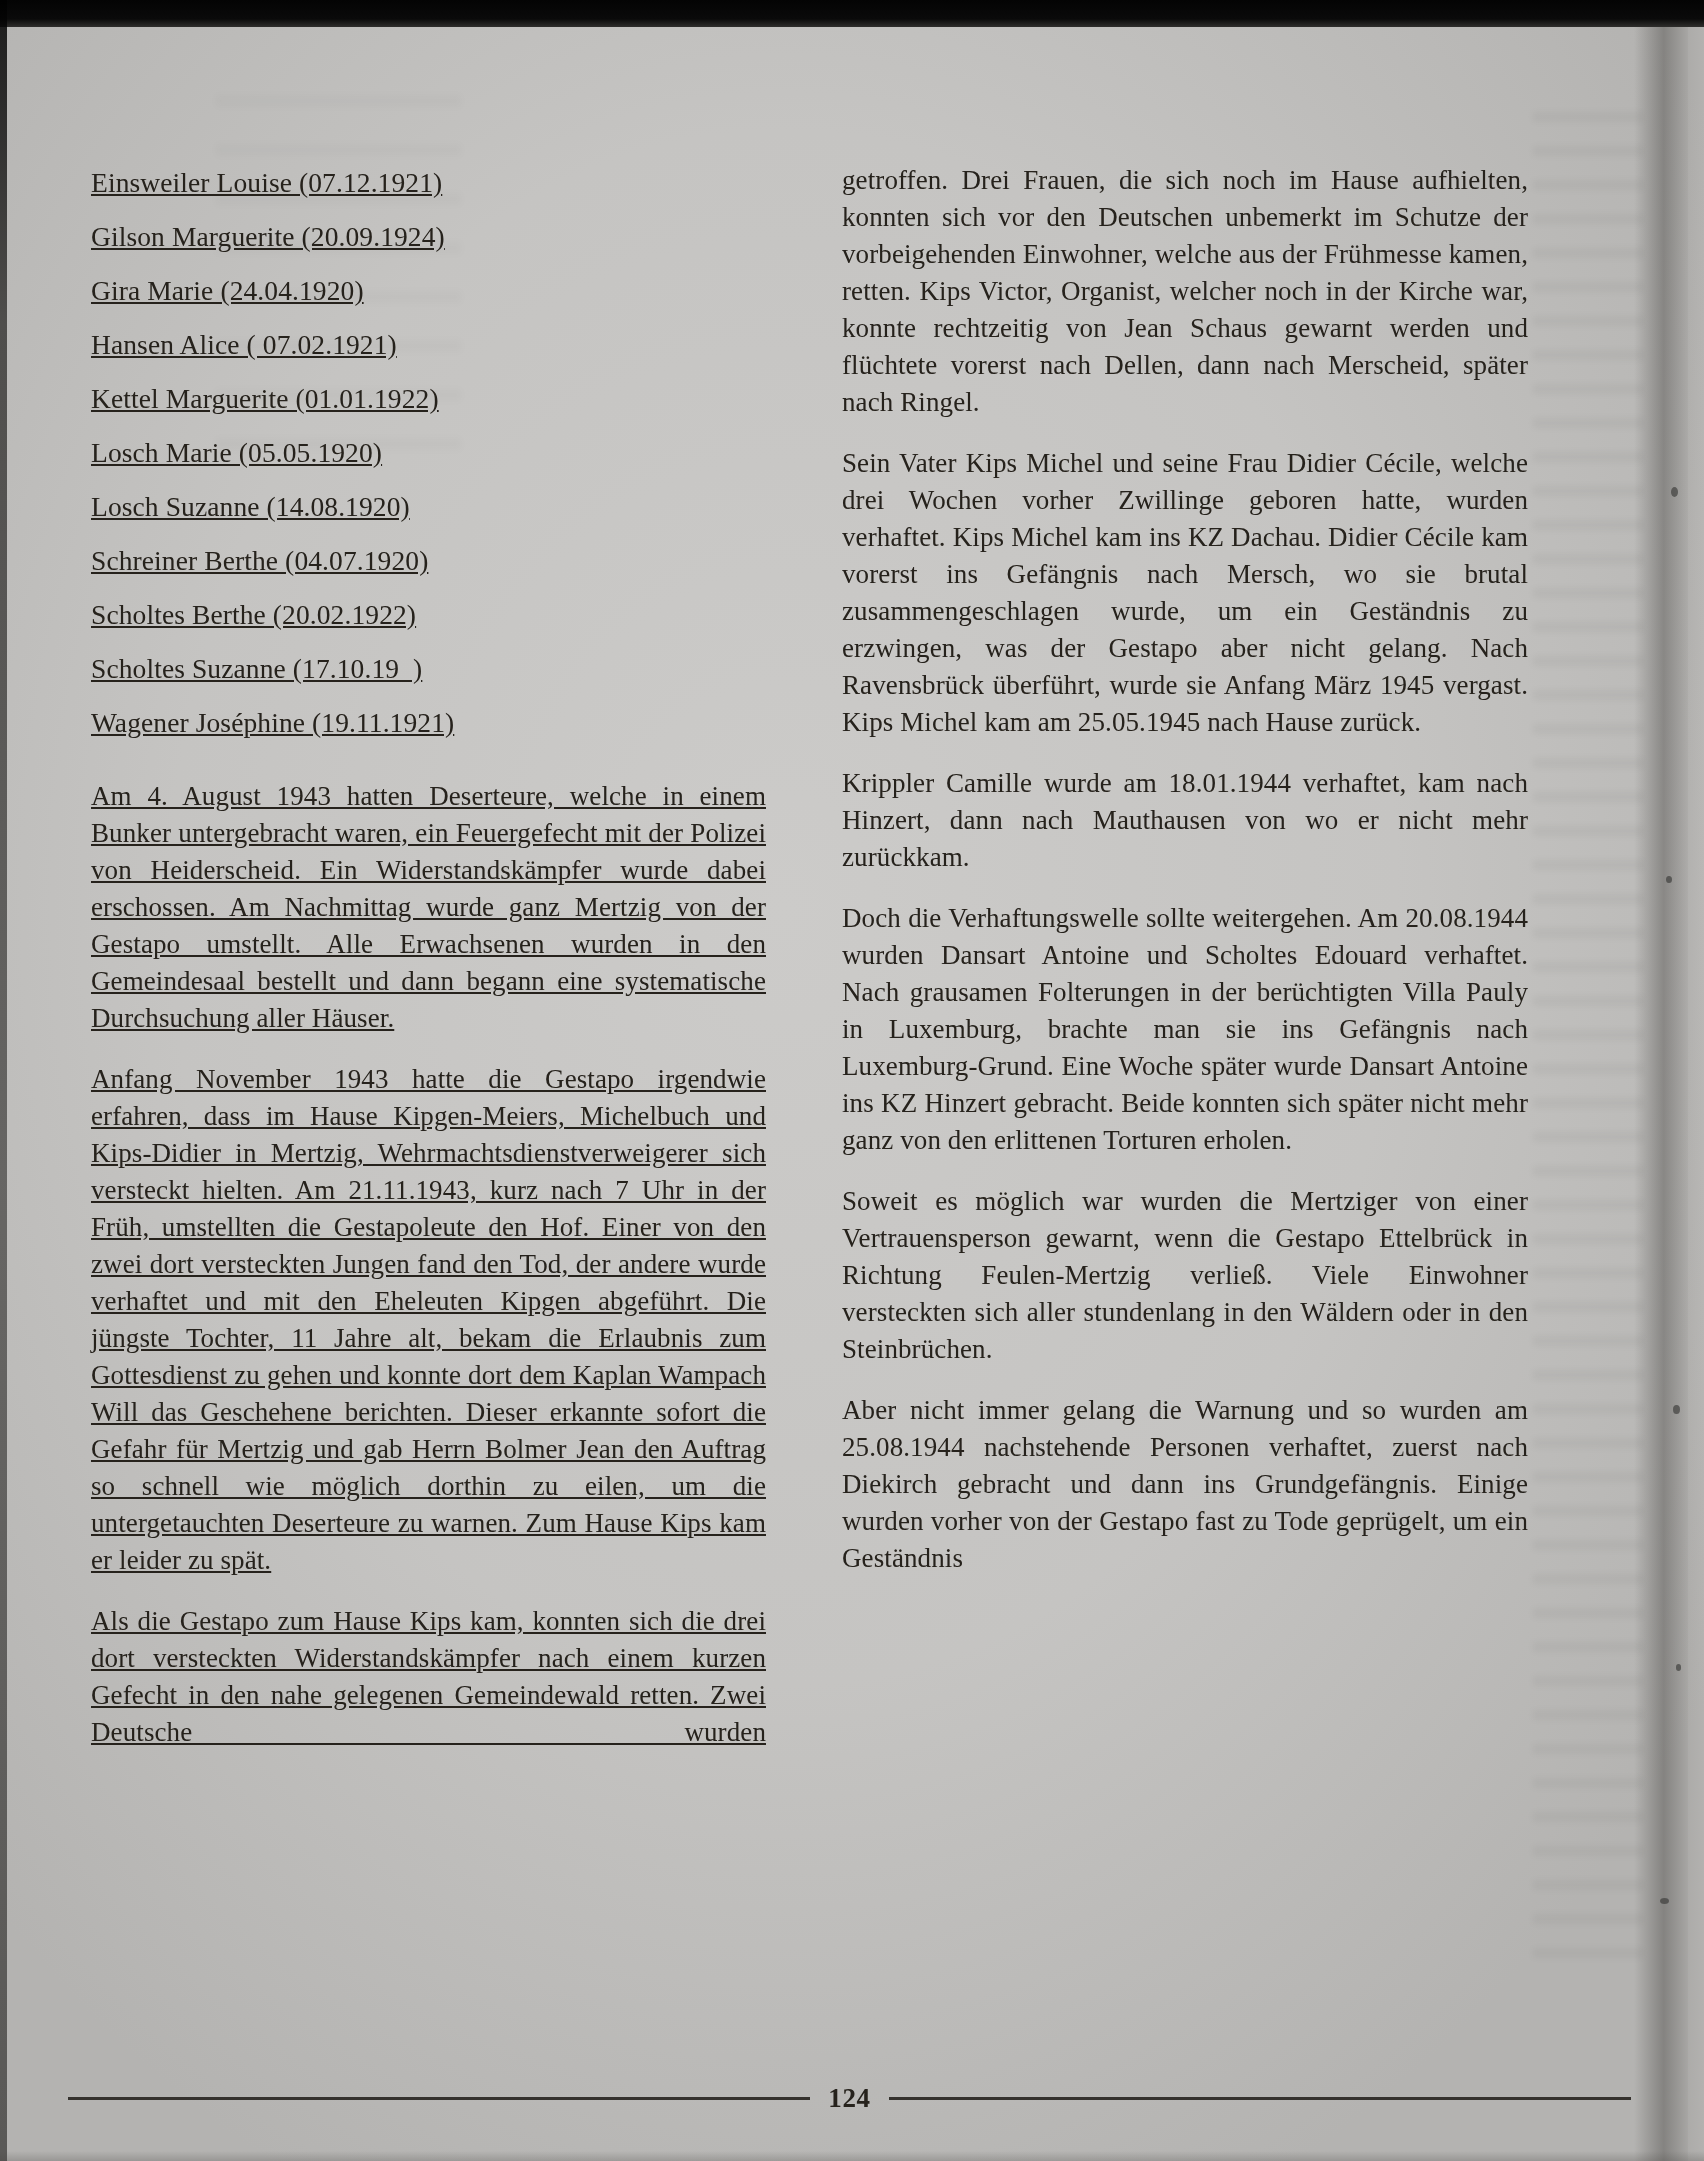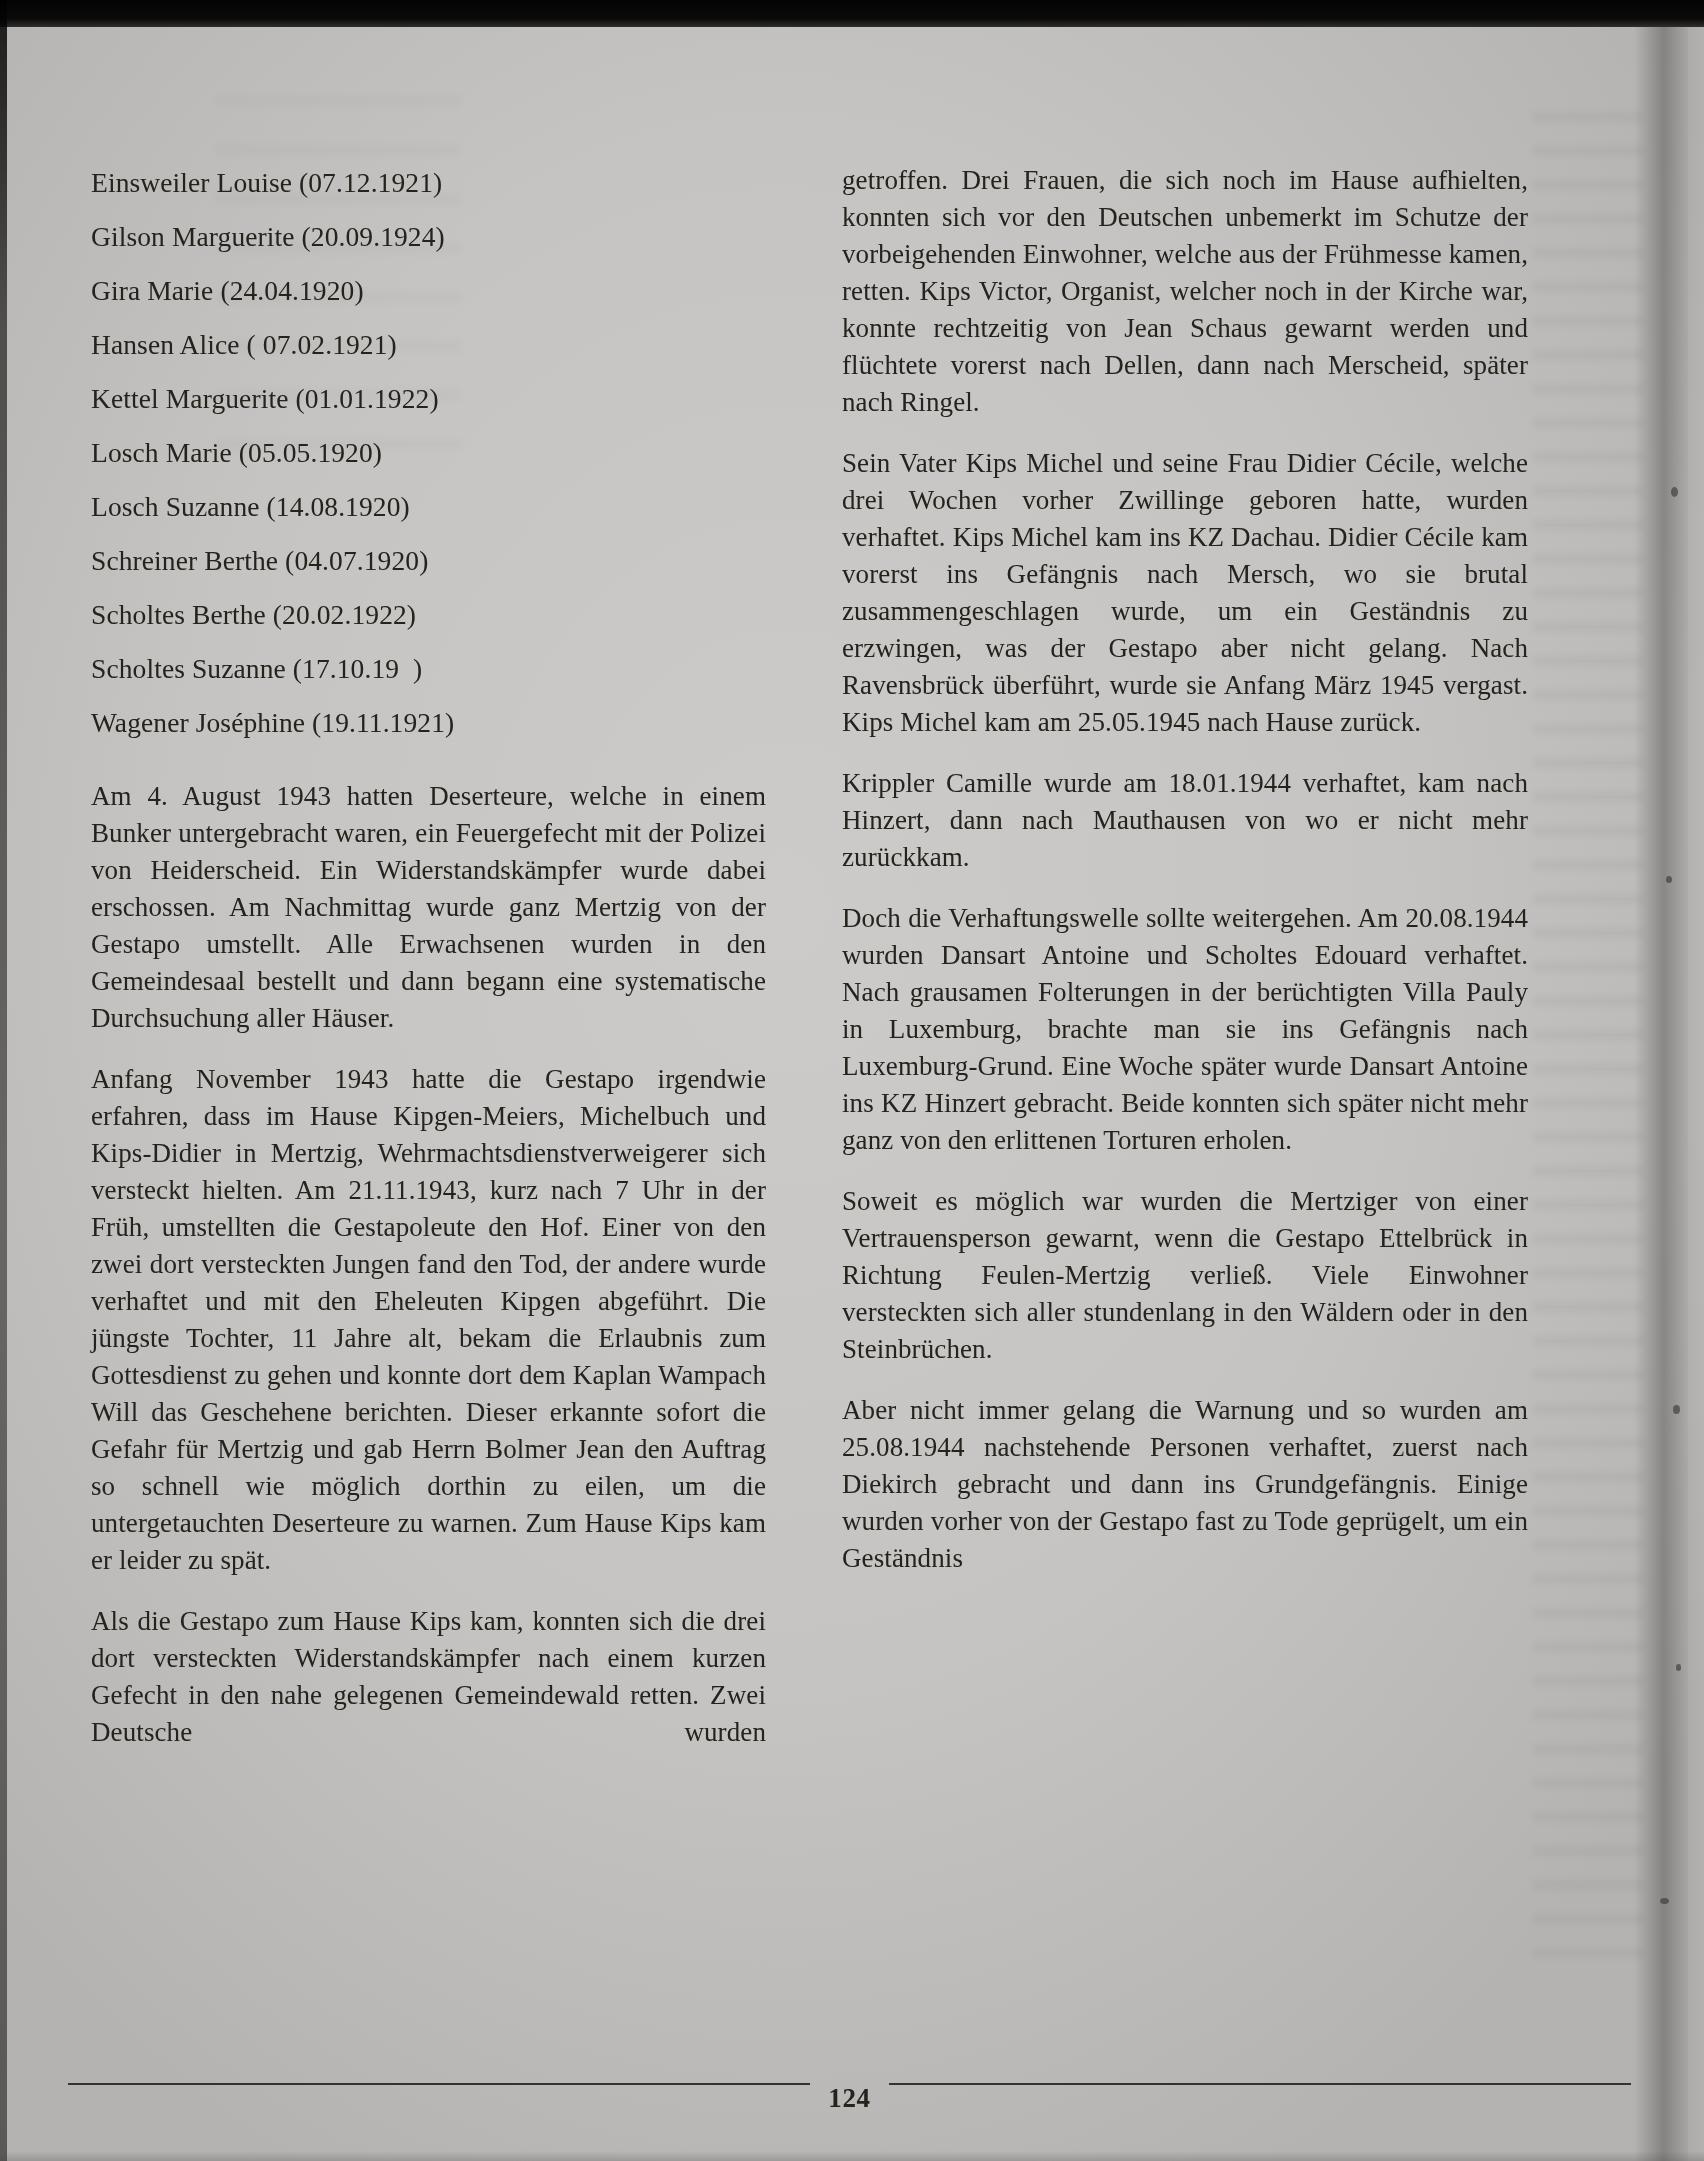--- a/index.html
+++ b/index.html
@@ -30,31 +30,31 @@
 
   .speck{position:absolute;background:#3a3a38;border-radius:50%;opacity:.65;filter:blur(0.7px);}
   .speck1{left:1671px;top:487px;width:7.4px;height:10.4px;}
   .speck2{left:1666px;top:876px;width:6px;height:7.4px;}
   .speck3{left:1673px;top:1405px;width:6.7px;height:9px;}
   .speck4{left:1676px;top:1664px;width:5.2px;height:6.7px;}
   .speck5{left:1660px;top:1898px;width:9px;height:6px;}
 
   
   .column{position:absolute;text-align:justify;font-size:27px;line-height:37px;letter-spacing:0.1px;}
-  .col-left{left:91px;top:156px;width:675px;}
+  .col-left{left:91px;top:156px;width:675px;text-decoration:underline;}
   .col-right{left:842px;top:162px;width:686px;}
 
   .name-list{list-style:none;margin:0 0 28px 0;padding:0;font-size:27.5px;text-align:left;}
   .name-list li{line-height:54px;white-space:pre-wrap;}
 
   .column p{margin:0 0 24px 0;hyphens:auto;-webkit-hyphens:auto;}
   .column p:last-child{margin-bottom:0;}
   .p-cont{text-align-last:justify;}
 
-  .footer{position:absolute;left:68px;right:73px;top:2083px;display:flex;align-items:flex-start;gap:18px;}
+  .footer{position:absolute;left:68px;right:73px;top:2083px;display:flex;align-items:center;gap:18px;}
   .rule{flex:1;height:2.2px;background:#35322e;}
   .page-num{font-size:27px;font-weight:bold;letter-spacing:0.7px;color:#26221c;}
 </style>
 </head>
 <body>
 
 <div class="edge-top"></div>
 <div class="edge-left"></div>
 <div class="shadow-right"></div>
 <div class="edge-right"></div>

